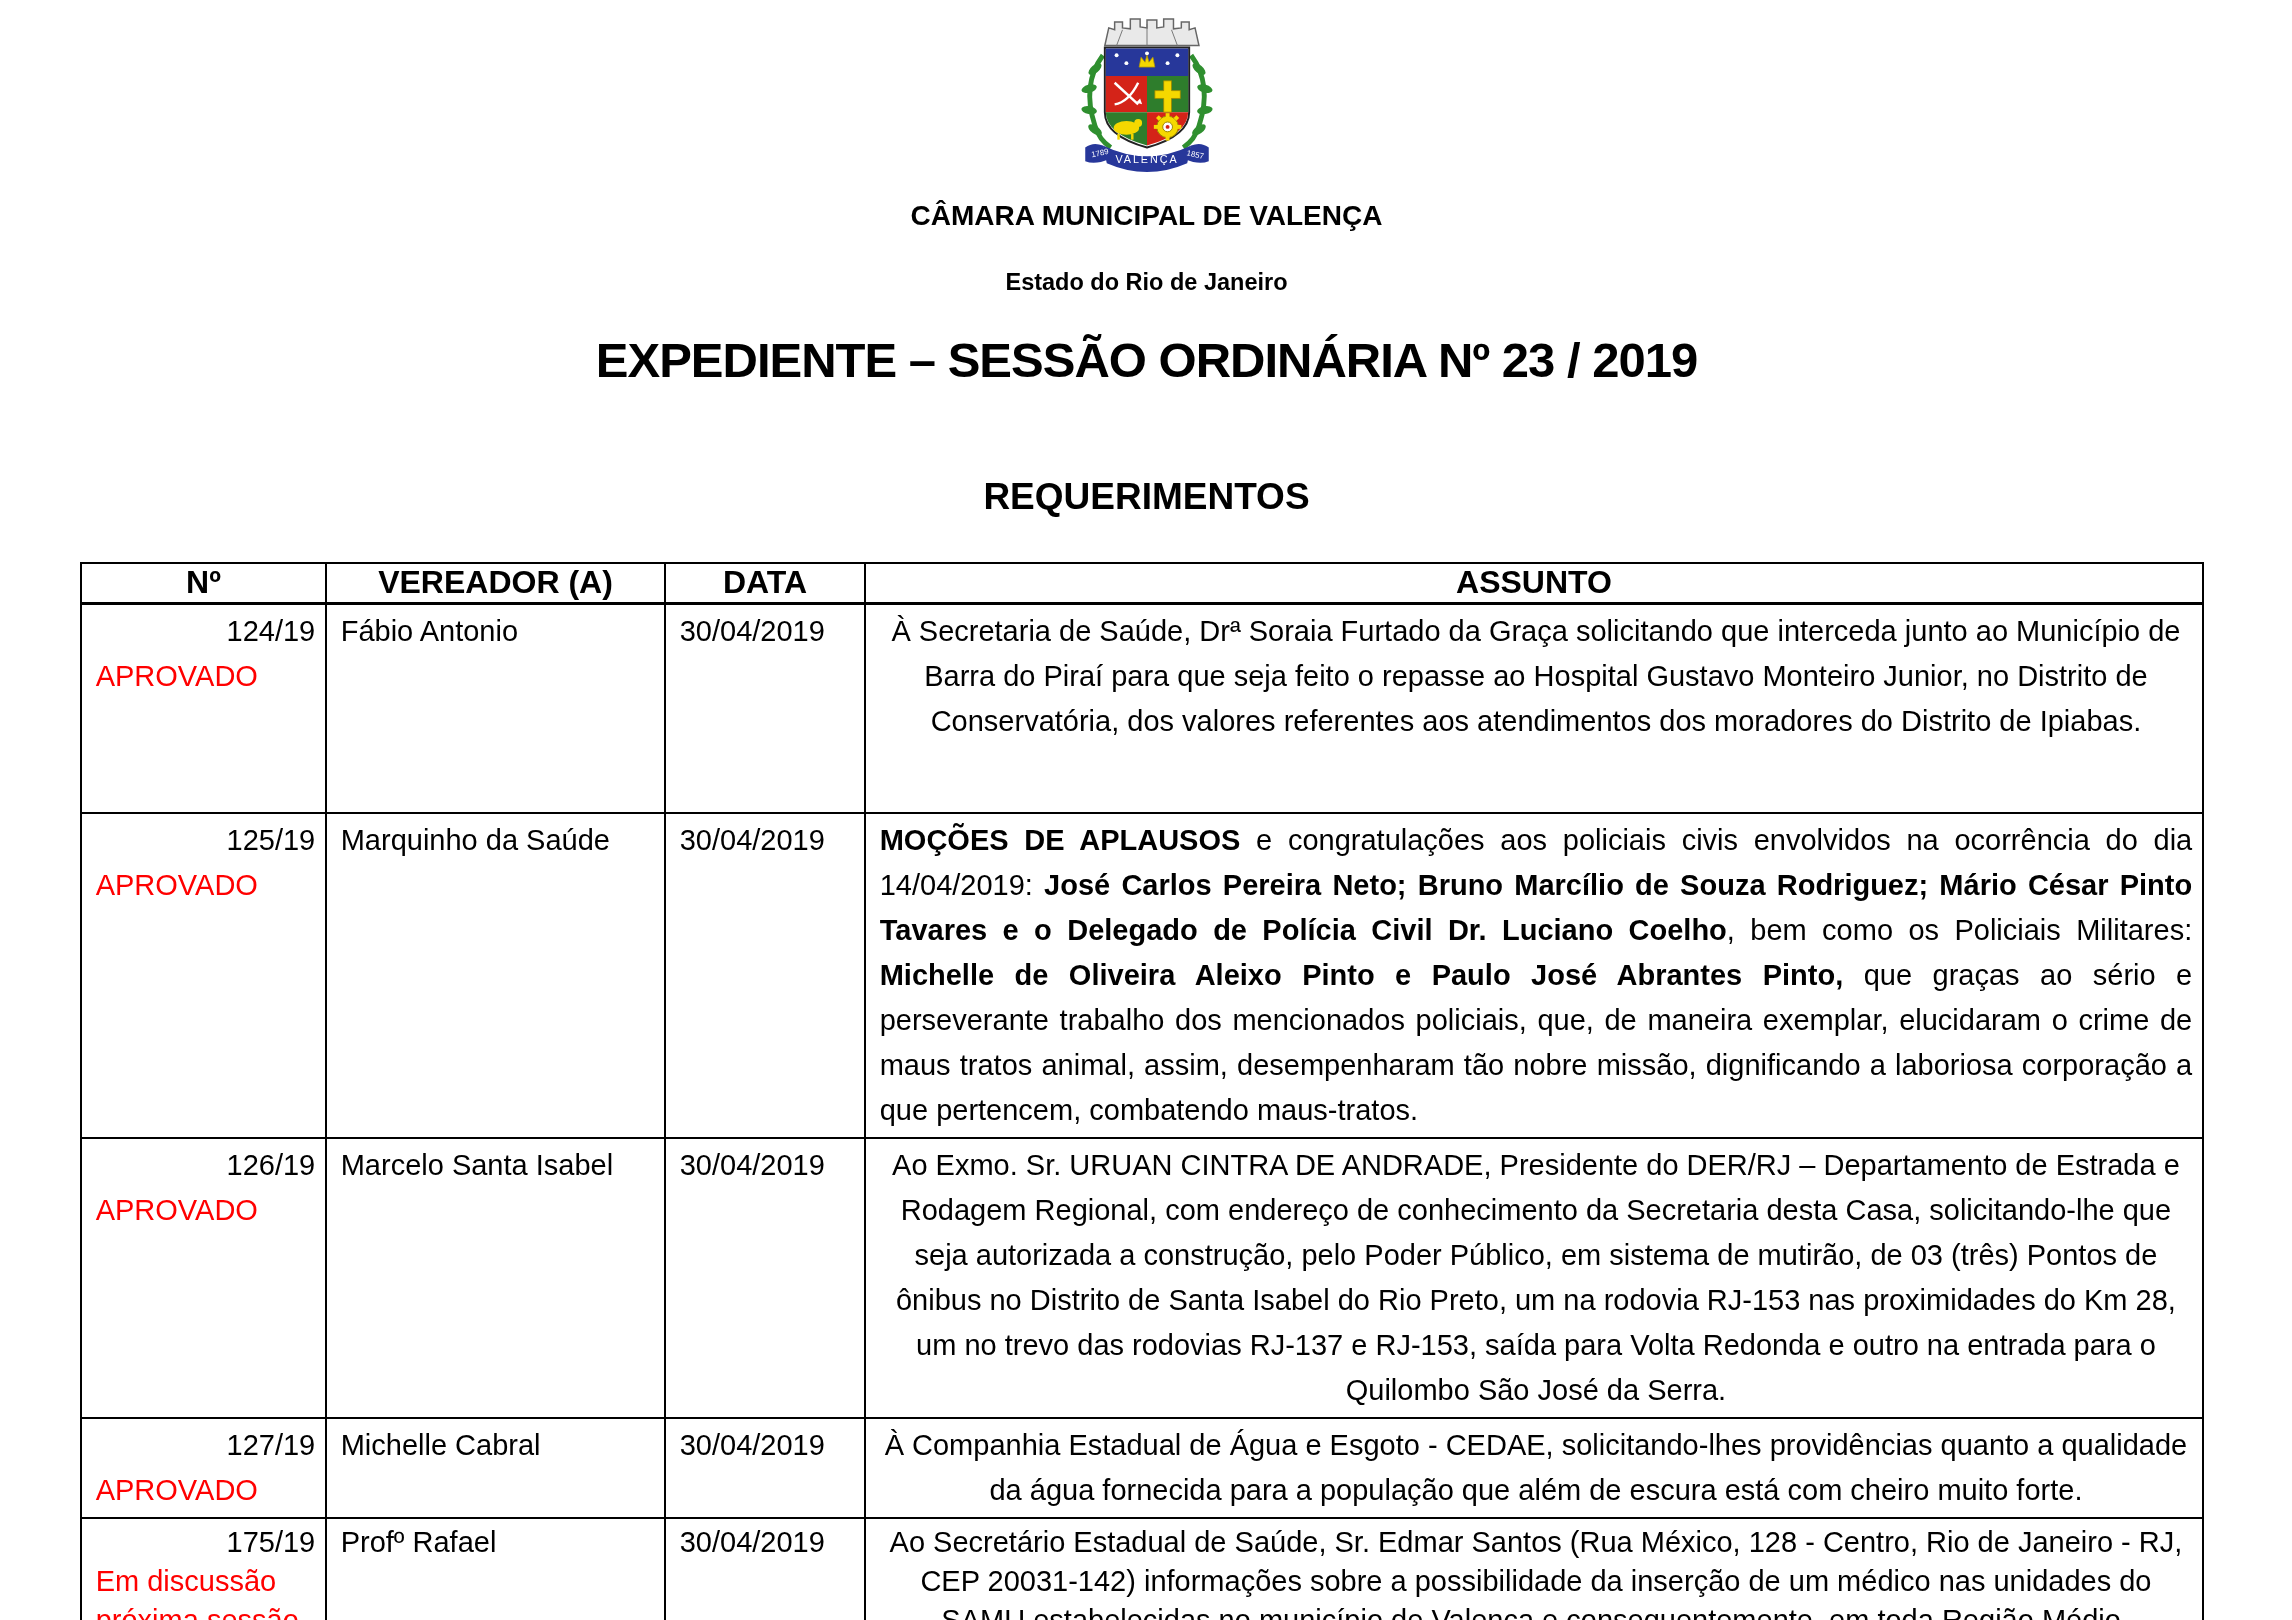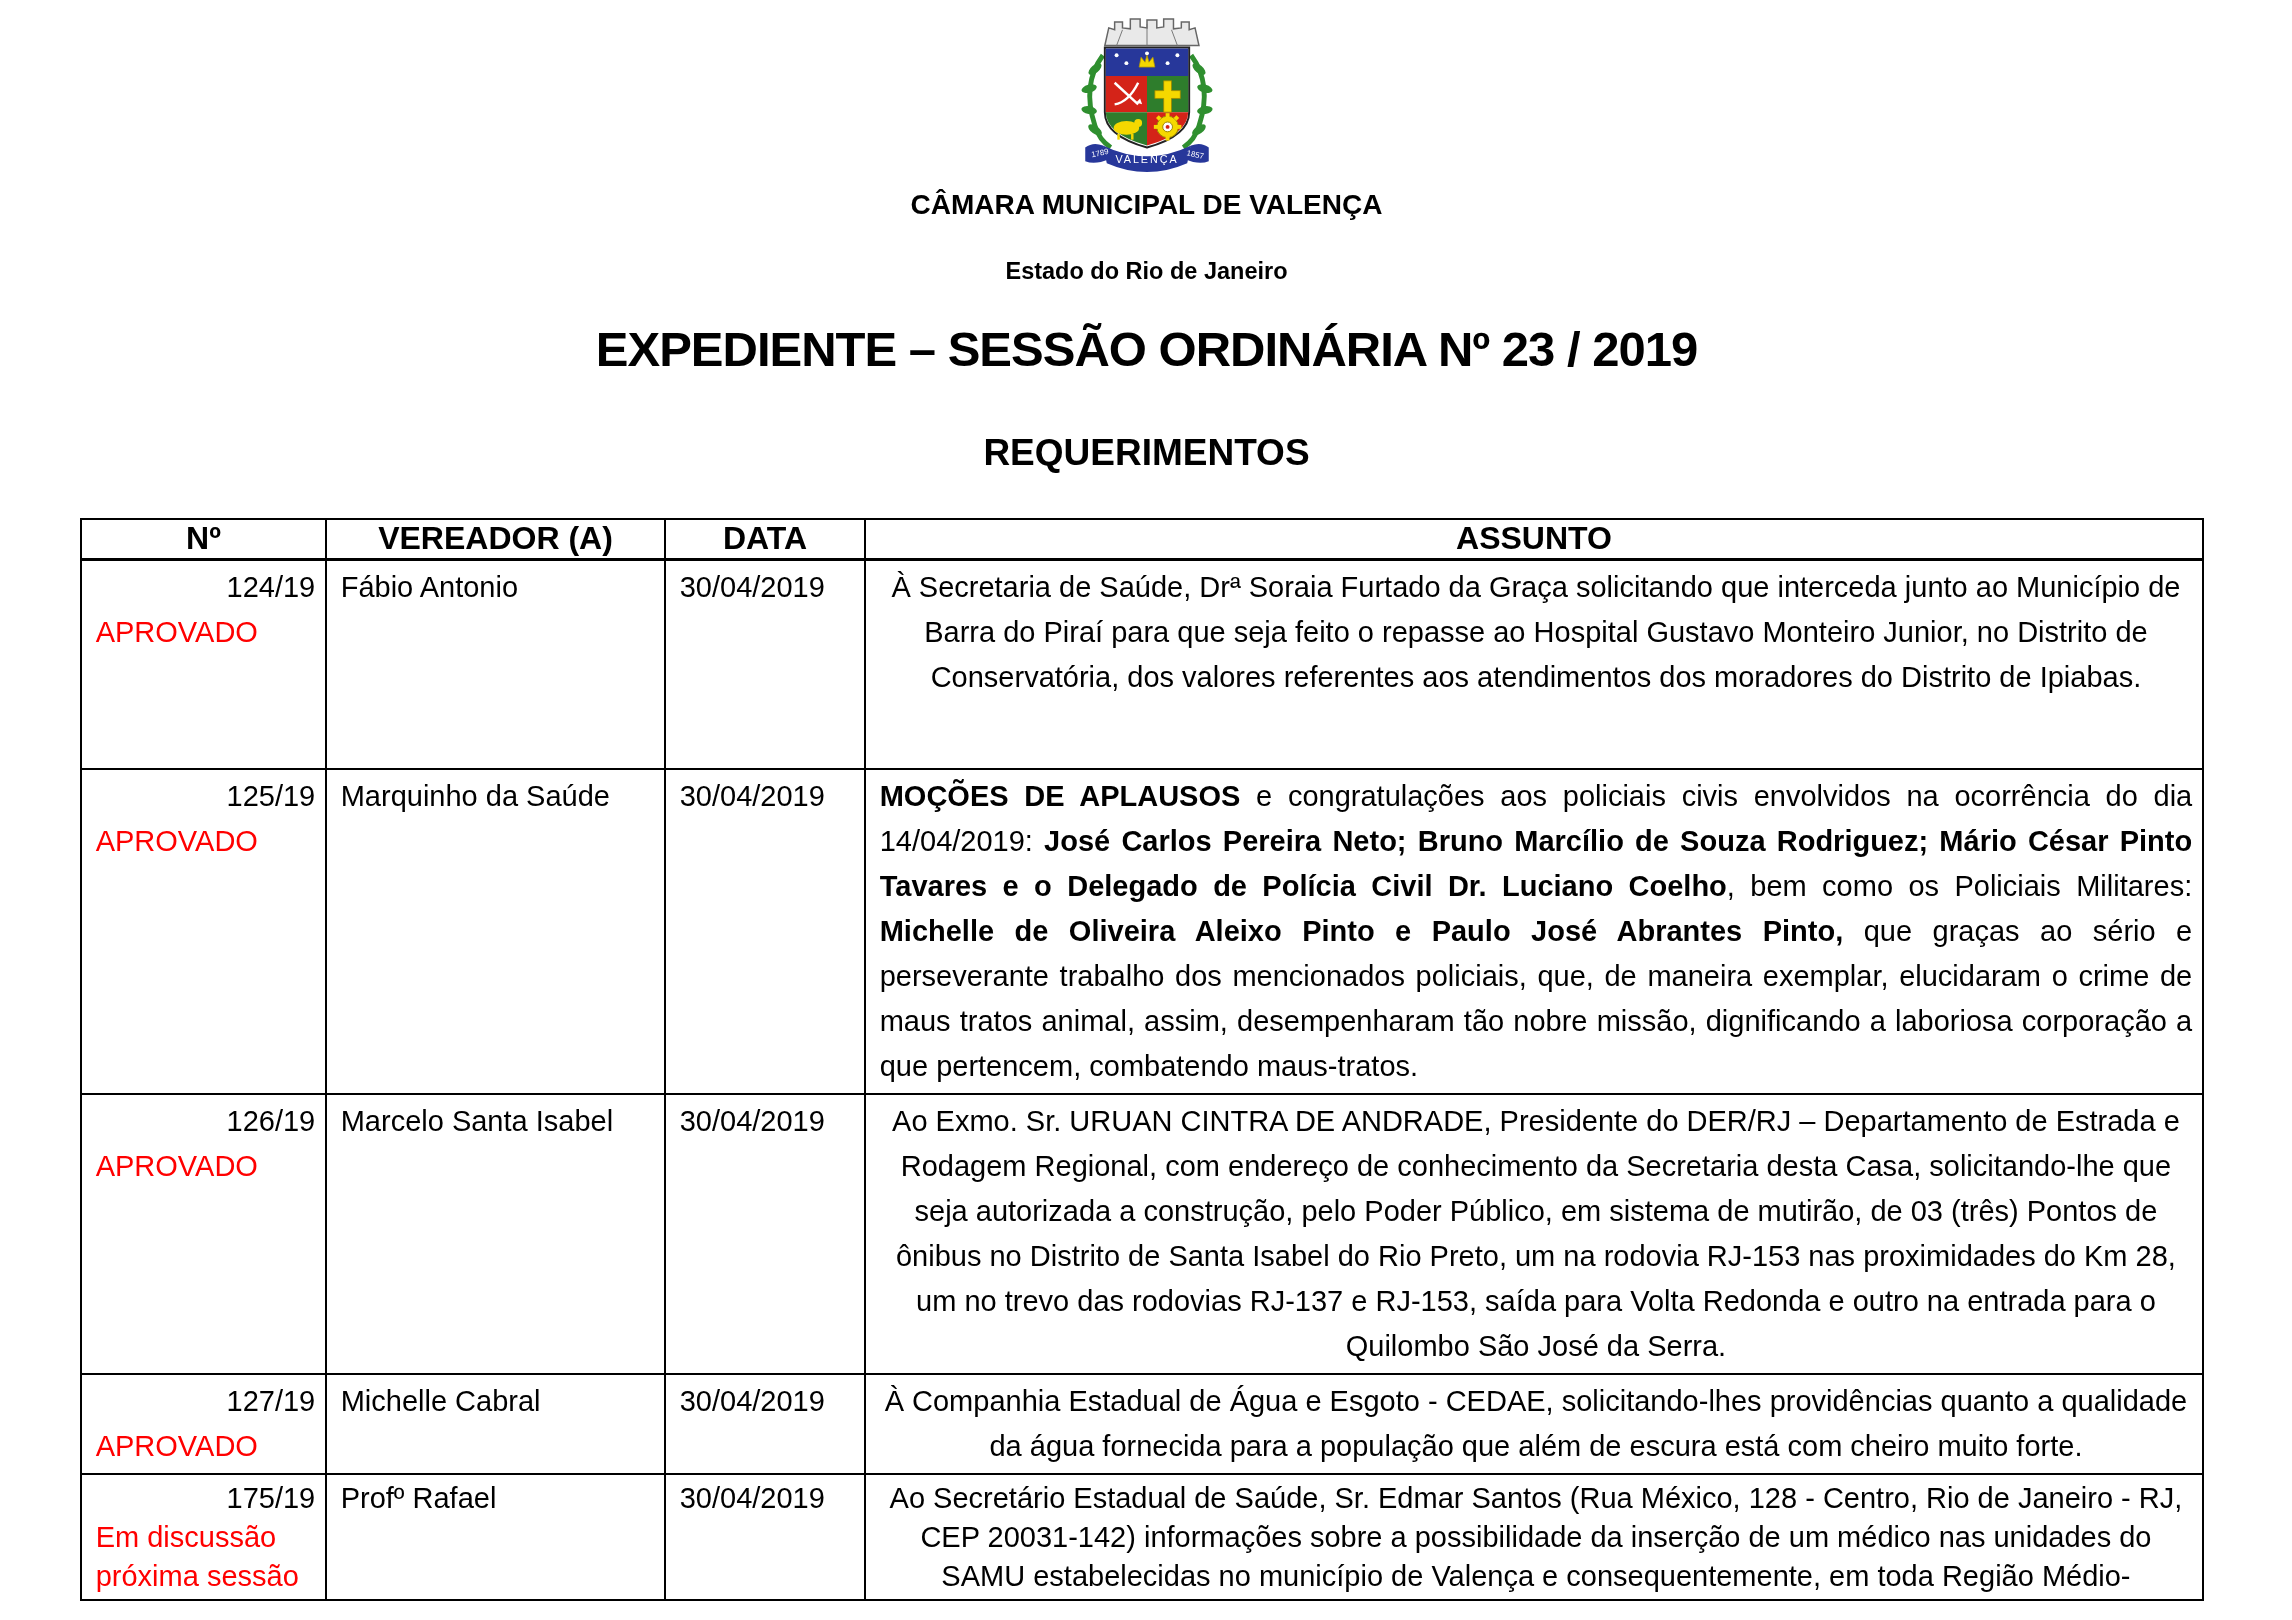--- a/index.html
+++ b/index.html
@@ -3,24 +3,24 @@
 <meta charset="utf-8">
 <style>
   html,body{margin:0;padding:0;}
   body{
     width:2293px;height:1620px;
     background:#ffffff;color:#000;
     font-family:"Liberation Sans",sans-serif;
     position:relative;overflow:hidden;
   }
   .crest{display:block;margin:11.8px auto 0;width:202px;height:169px;}
-  .org{ text-align:center;font-weight:bold;font-size:28px;line-height:35px;margin:6px 0 0;}
+  .org{ text-align:center;font-weight:bold;font-size:28px;line-height:35px;margin:17px 0 0;}
   .state{text-align:center;font-weight:bold;font-size:23.5px;line-height:29px;margin:35px 0 16px;}
   .doc-title{text-align:center;font-weight:bold;font-size:49px;line-height:53px;margin:37px 0 0;letter-spacing:-1px;}
-  .section-title{text-align:center;font-weight:bold;font-size:37px;line-height:41px;margin:56px 0 0;}
+  .section-title{text-align:center;font-weight:bold;font-size:37px;line-height:41px;margin:89px 0 0;}
   table.req{
     border-collapse:collapse;table-layout:fixed;
     width:2122px;margin:45px 0 0 80px;
   }
   table.req col.c-num{width:245px;}
   table.req col.c-ver{width:339px;}
   table.req col.c-dat{width:200px;}
   table.req col.c-ass{width:1338px;}
   table.req th{
     border:2px solid #000;border-bottom:3.9px solid #000;

